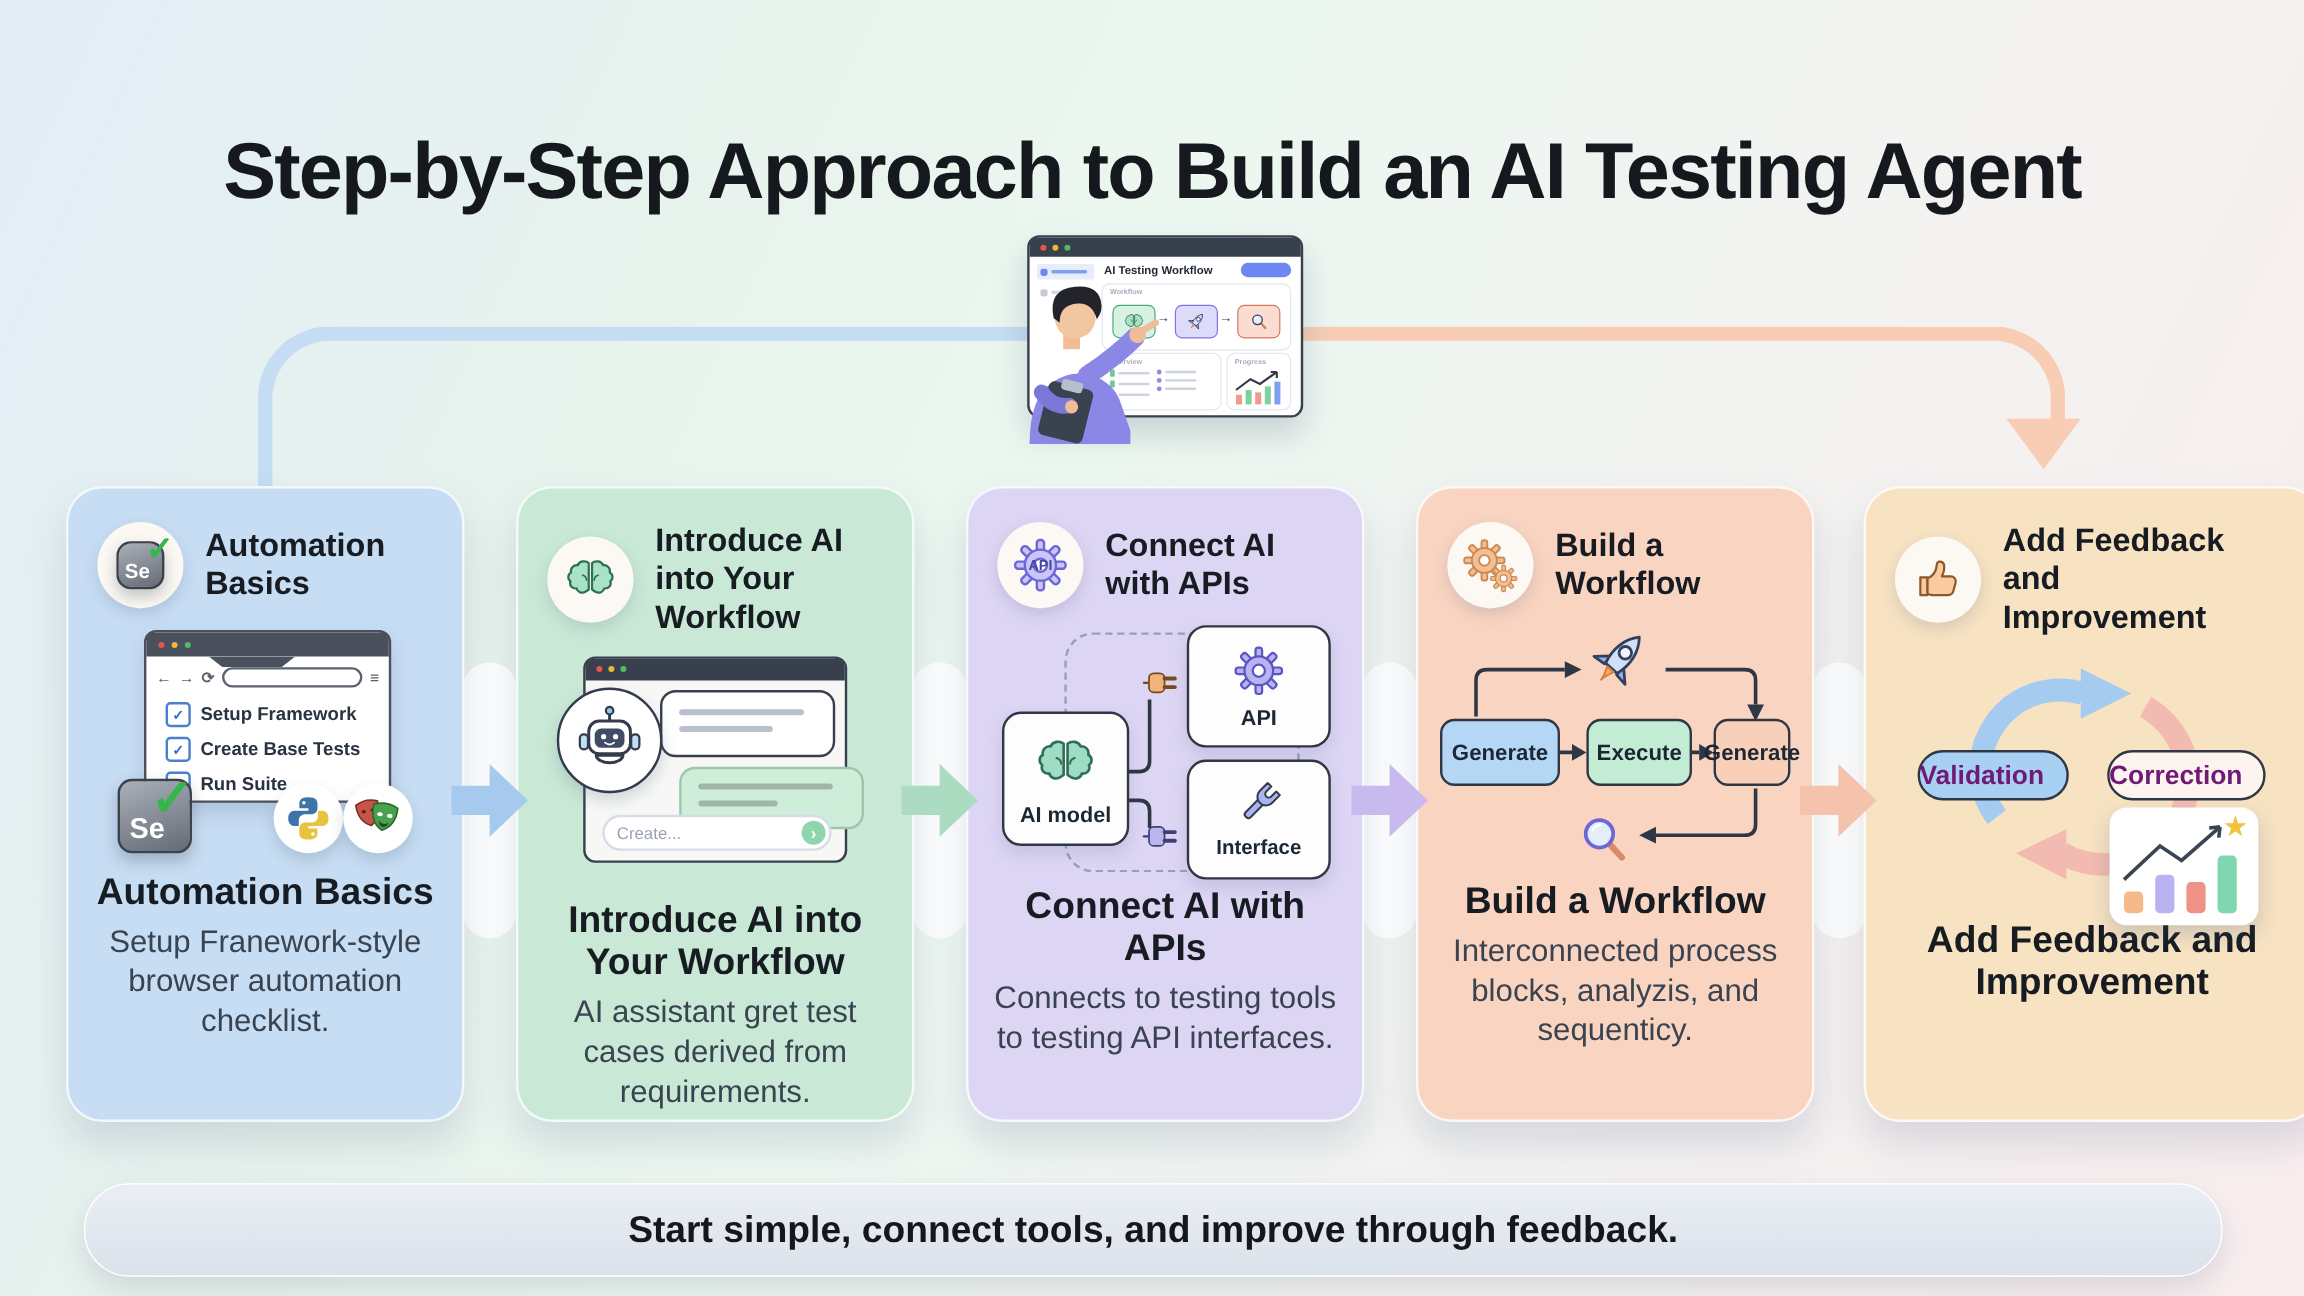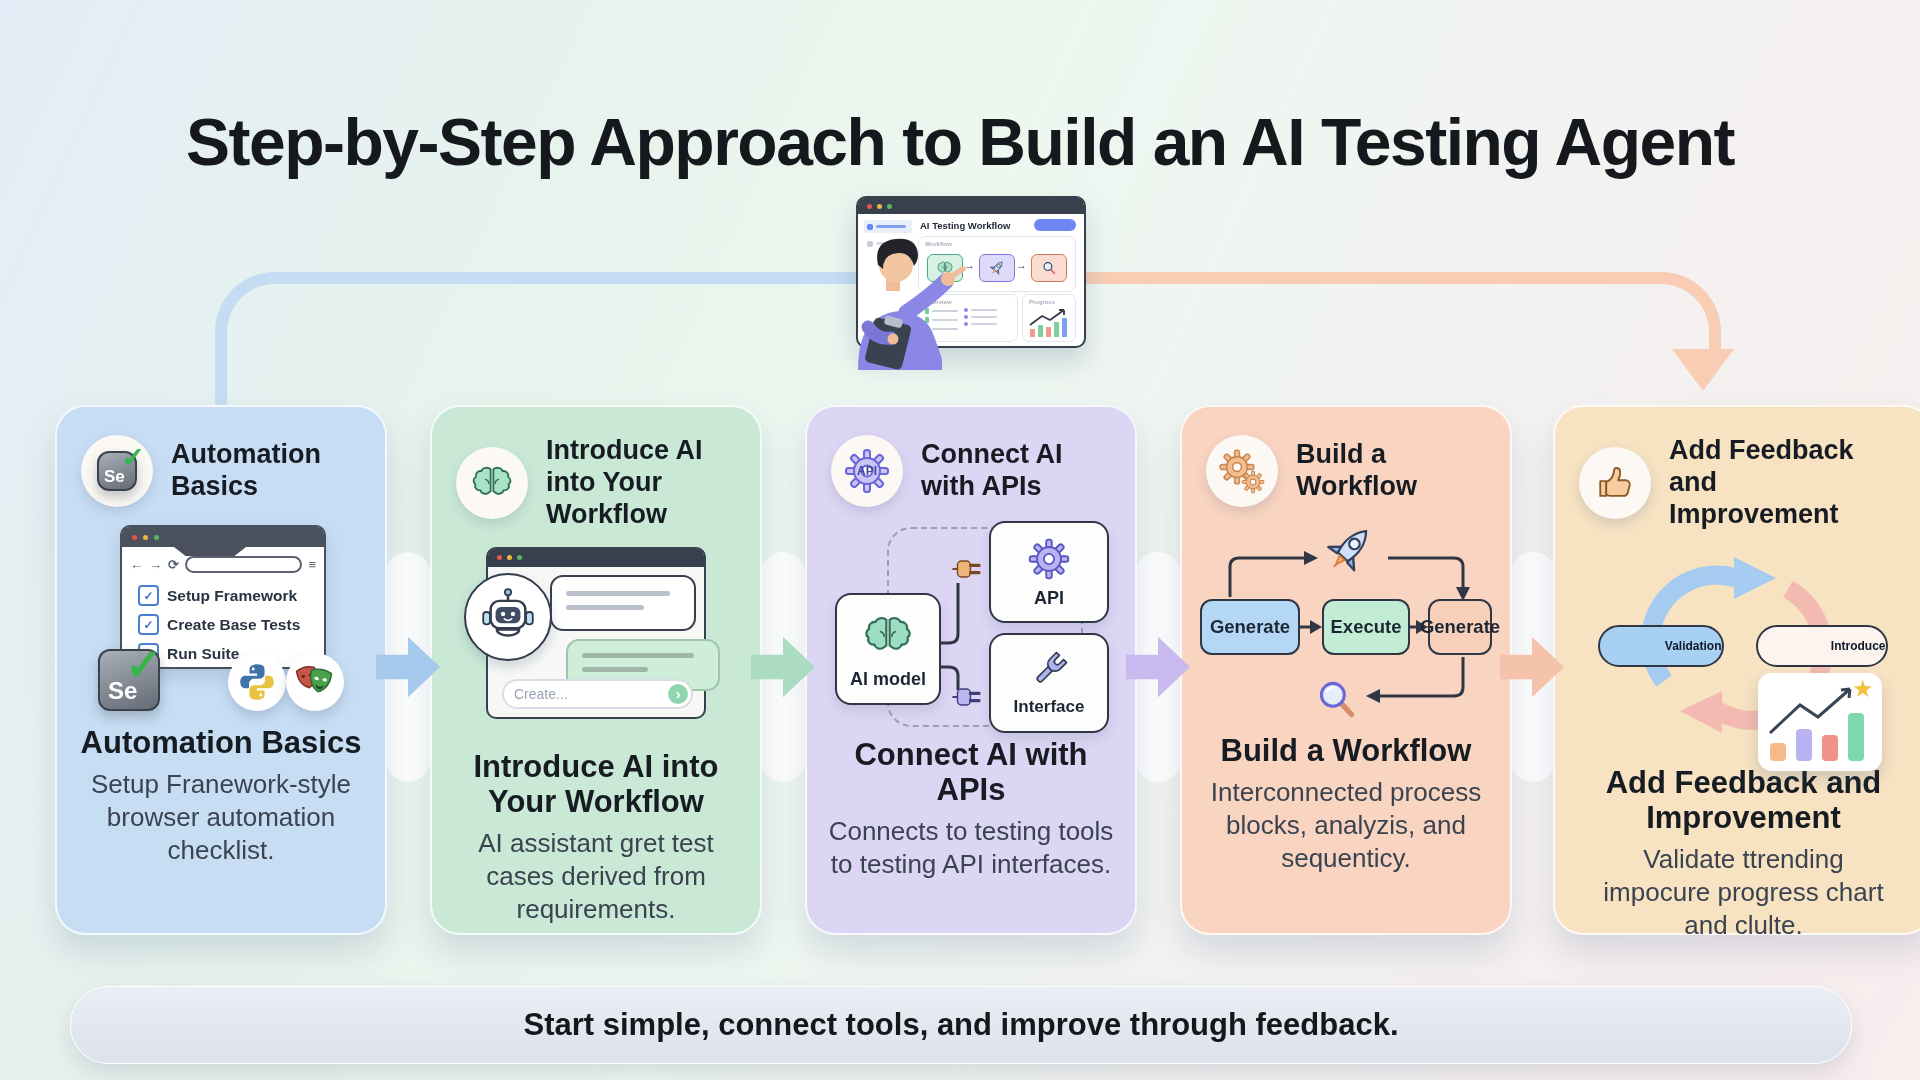--- a/index.html
+++ b/index.html
@@ -72,21 +72,21 @@
   .msg-pill{position:absolute;display:flex;align-items:center;justify-content:space-between;background:#fff;border:2px solid #d6dde6;border-radius:15px;padding:0 3px 0 10px}
   
   .node-box{position:absolute;background:#fdfdfd;border:2.5px solid #2f3744;border-radius:16px;
     display:flex;flex-direction:column;align-items:center;justify-content:center;gap:6px;box-shadow:0 6px 12px rgba(70,90,120,.15)}
   .node-label{font-size:18px;font-weight:bold;color:#1d2733}
   
   .flowbig{position:absolute;top:78px;height:56px;border:2.5px solid #2f3744;border-radius:12px;
     display:flex;align-items:center;justify-content:center;font-size:18.5px;font-weight:bold;color:#1d2733;box-sizing:border-box}
   
   .pill5{position:absolute;top:80px;height:42px;border:2.5px solid #2f3744;border-radius:21px;
-    display:flex;align-items:center;justify-content:flex-end;font-size:12px;font-weight:bold;color:#0f172a;box-sizing:border-box}
+    display:flex;align-items:center;justify-content:flex-start;font-size:22px;font-weight:bold;color:#701a75;box-sizing:border-box}
   .chart-card{position:absolute;left:160px;top:128px;width:124px;height:98px;background:#fff;border-radius:14px;
     box-shadow:0 8px 16px rgba(70,90,120,.22)}
   
   .footer{position:absolute;left:70px;top:986px;width:1780px;height:76px;border-radius:38px;
     background:linear-gradient(180deg,#eaeef4,#dce2eb);border:1px solid #fff;
     box-shadow:0 10px 22px rgba(130,140,160,.25);display:flex;align-items:center;justify-content:center;
     font-size:31px;font-weight:bold;color:#14171c}
 </style>
 </head>
 <body>
@@ -486,35 +486,34 @@
       <svg style="position:absolute;left:0;top:0" width="292" height="212">
         <path d="M66 136 A 66 66 0 0 1 138 33" fill="none" stroke="#a6cbf0" stroke-width="19"></path>
         <path d="M136 12 L178 33 L136 54 Z" fill="#a6cbf0"></path>
         <path d="M190 44 A 66 66 0 0 1 120 166" fill="none" stroke="#f2bab1" stroke-width="19"></path>
         <path d="M124 146 L82 166 L124 188 Z" fill="#f2bab1"></path>
       </svg>
       <div class="pill5" style="left:0;width:126px;background:#a8d0f2">
           <span>Validation</span>
         </div>
       <div class="pill5" style="left:158px;width:132px;background:#fdf4ef">
-          <span>Introduce</span>
+          <span>Correction</span>
         </div>
       <div class="chart-card">
         <span style="position:absolute;right:8px;top:2px;font-size:24px;color:#f2c23e">★</span>
         <svg width="124" height="98">
           <rect x="12" y="70" width="16" height="18" rx="4" fill="#f5b98a"></rect>
           <rect x="38" y="56" width="16" height="32" rx="4" fill="#b9b4f1"></rect>
           <rect x="64" y="62" width="16" height="26" rx="4" fill="#f19289"></rect>
           <rect x="90" y="40" width="16" height="48" rx="4" fill="#7fd6b0"></rect>
           <path d="M12 60 L42 32 L60 44 L92 16" fill="none" stroke="#3a4553" stroke-width="3"></path>
           <path d="M92 16 l-9 1 m9 -1 l-1 9" stroke="#3a4553" stroke-width="3" fill="none"></path>
         </svg>
       </div>
     </div>
     <div class="card-heading">Add Feedback and Improvement</div>
-    <div class="card-body">Validate ttrending impocure progress chart and clulte.</div>
   </div>
 
   <div class="footer">
     <span>Start simple, connect tools, and improve through feedback.</span>
   </div>
 
 </div>
 
 </body></html>

